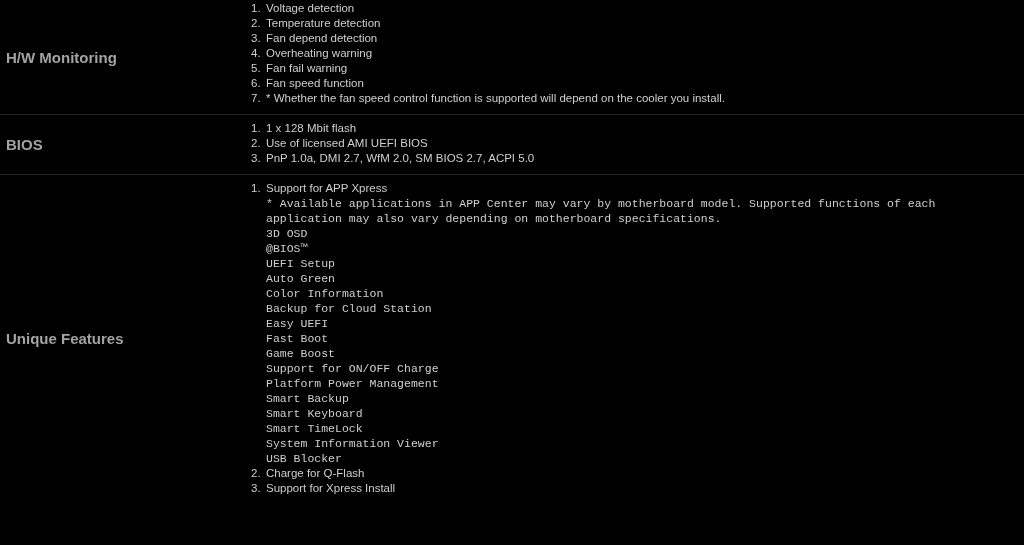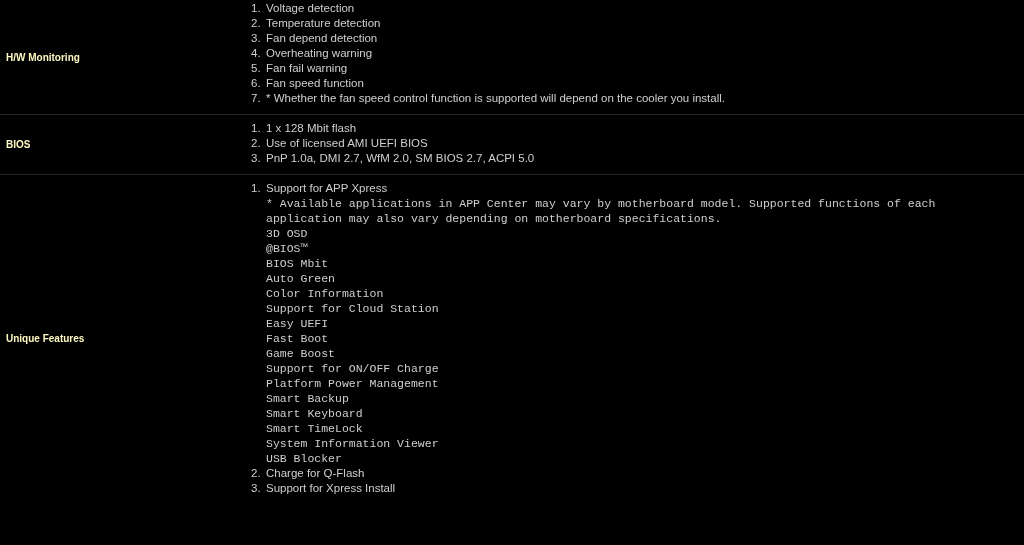--- a/index.html
+++ b/index.html
@@ -22,22 +22,22 @@
   .spec-row {
     border-top: 1px solid #242424;
   }
   .spec-row:first-child {
     border-top: none;
   }
   .label-cell {
     width: 245px;
     vertical-align: middle;
     padding: 0 0 0 6px;
-    color: #fef9c3;
-    font-size: 10px;
+    color: #a3a3a3;
+    font-size: 15px;
     font-weight: bold;
     white-space: nowrap;
   }
   .value-cell {
     vertical-align: top;
     padding: 6px 10px 6px 0;
   }
   .item {
     display: flex;
     align-items: flex-start;
@@ -131,30 +131,30 @@
         <div class="item sub">
           <span class="item-text">* Available applications in APP Center may vary by motherboard model. Supported functions of each application may also vary depending on motherboard specifications.</span>
         </div>
         <div class="item sub">
           <span class="item-text">3D OSD</span>
         </div>
         <div class="item sub">
           <span class="item-text">@BIOS™</span>
         </div>
         <div class="item sub">
-          <span class="item-text">BIOS Mbit</span>
+          <span class="item-text">UEFI Setup</span>
         </div>
         <div class="item sub">
           <span class="item-text">Auto Green</span>
         </div>
         <div class="item sub">
           <span class="item-text">Color Information</span>
         </div>
         <div class="item sub">
-          <span class="item-text">Support for Cloud Station</span>
+          <span class="item-text">Backup for Cloud Station</span>
         </div>
         <div class="item sub">
           <span class="item-text">Easy UEFI</span>
         </div>
         <div class="item sub">
           <span class="item-text">Fast Boot</span>
         </div>
         <div class="item sub">
           <span class="item-text">Game Boost</span>
         </div>

